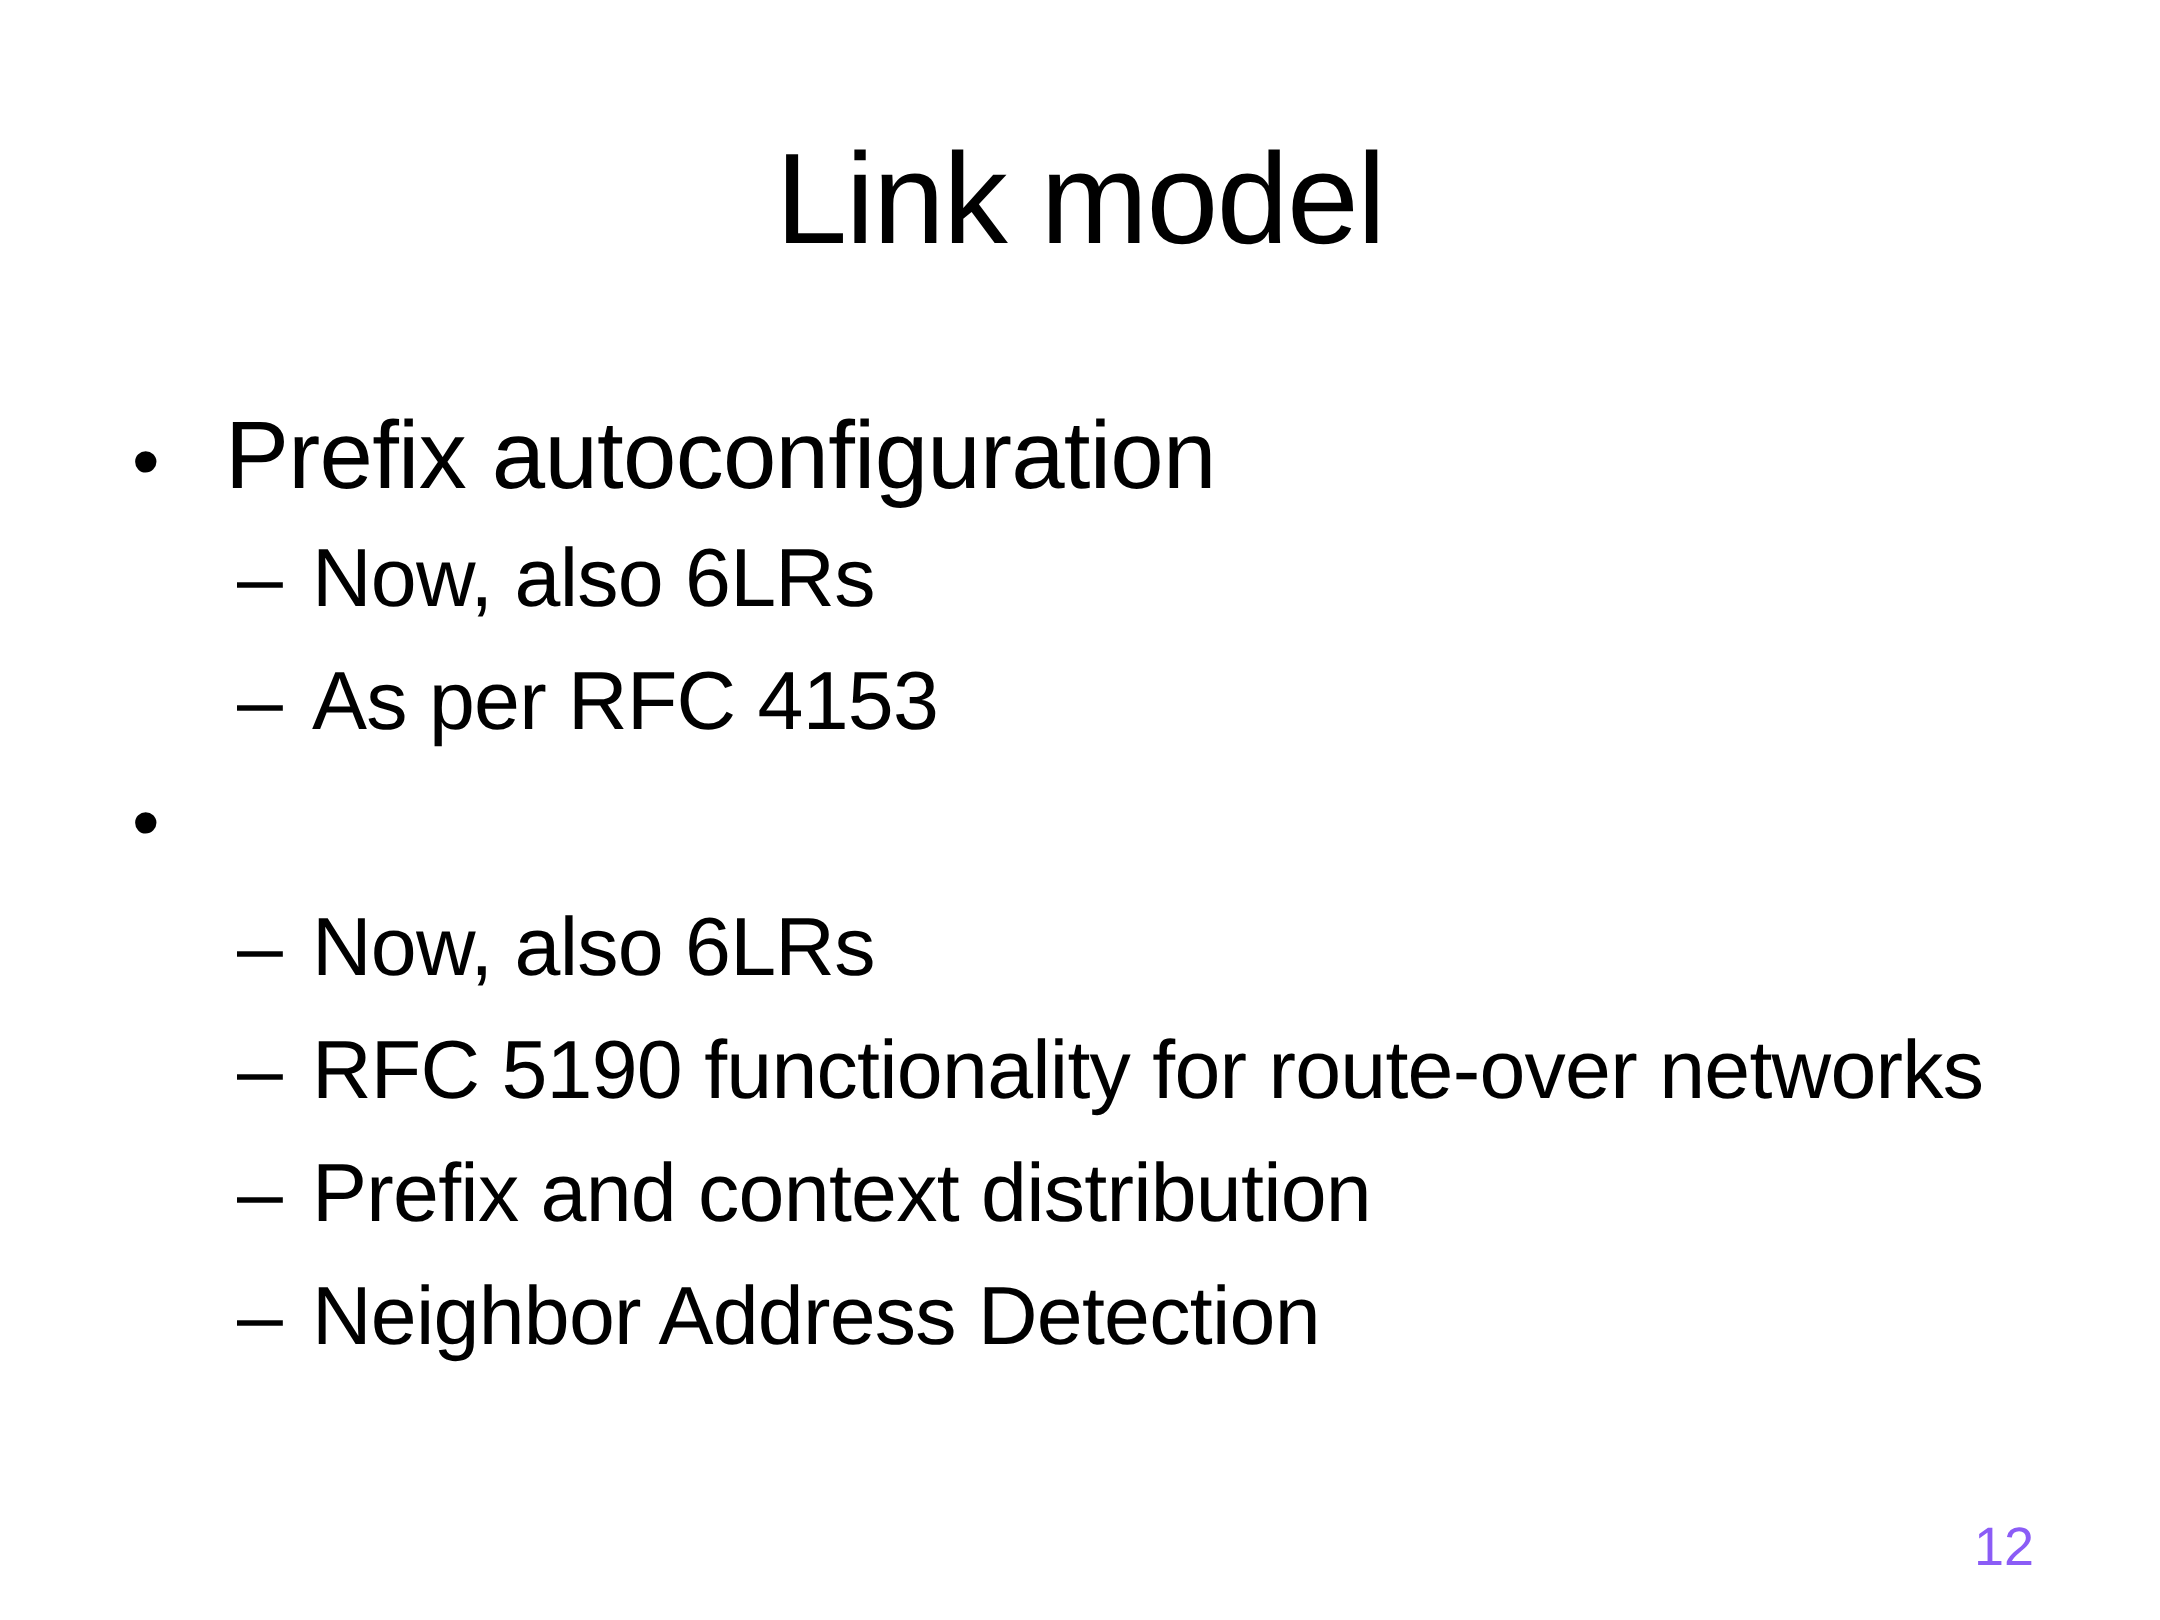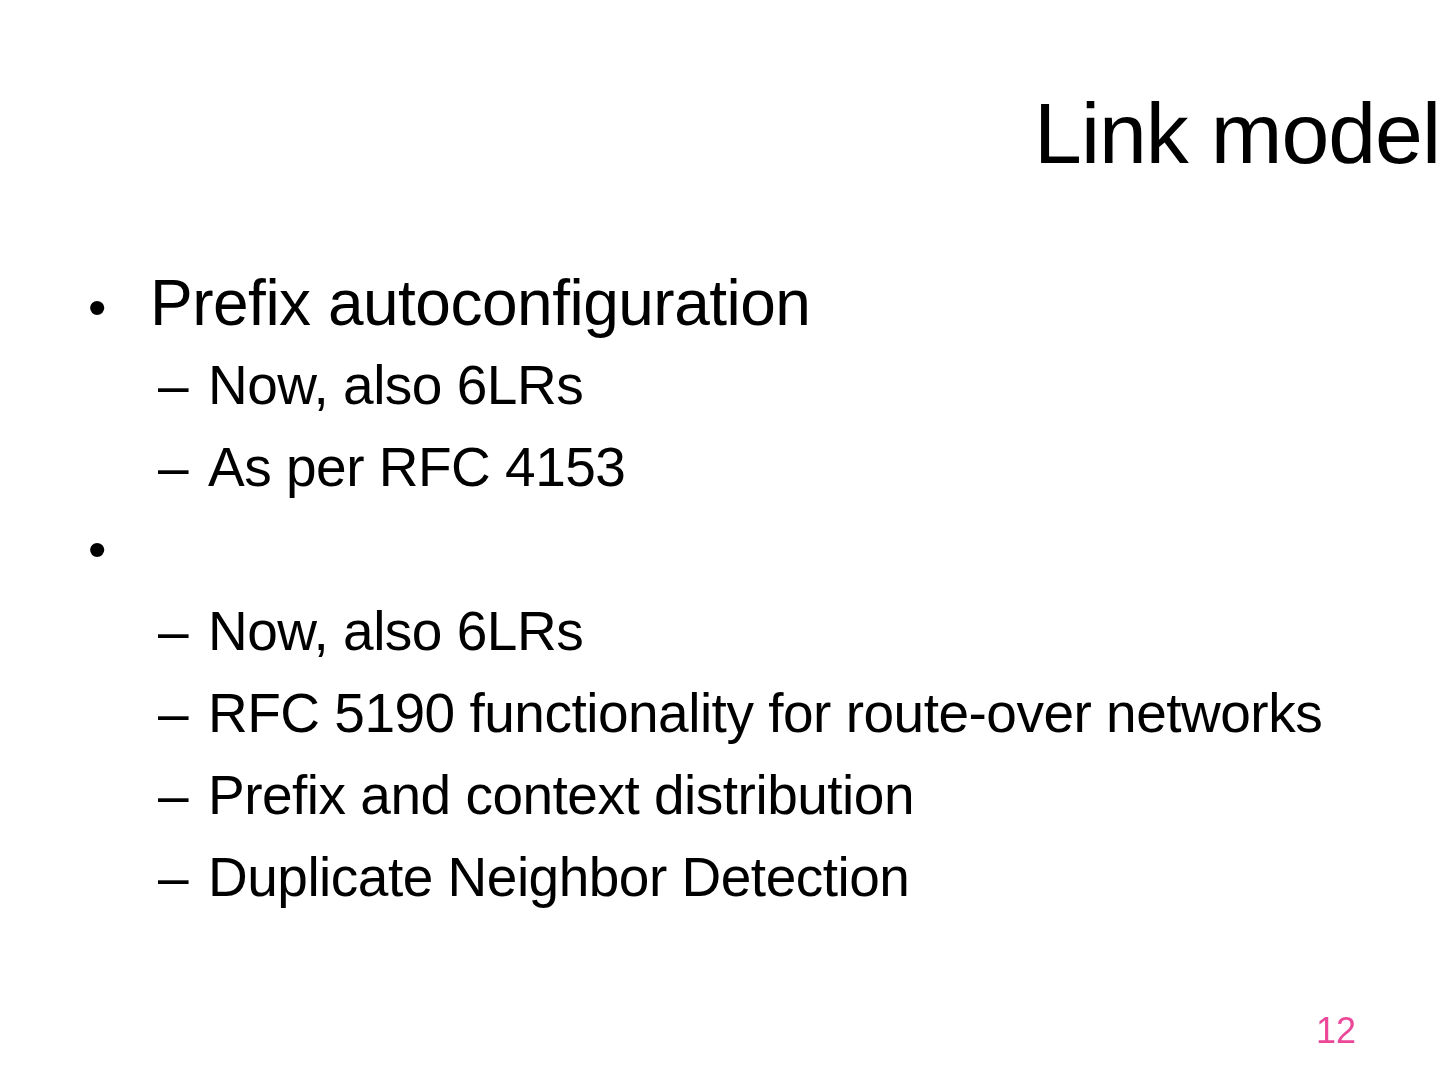--- a/index.html
+++ b/index.html
@@ -16,21 +16,21 @@
     position: relative;
     width: 1440px;
     height: 1080px;
     background: #ffffff;
     color: #000000;
     font-family: "Liberation Sans", "DejaVu Sans", sans-serif;
   }
   .slide-title {
     margin: 0;
     padding-top: 90px;
-    text-align: right;
+    text-align: center;
     font-size: 86px;
     font-weight: normal;
     line-height: 1.0;
     letter-spacing: -1px;
     color: #000000;
   }
   .content {
     position: absolute;
     left: 88px;
     top: 262px;
@@ -61,21 +61,21 @@
   .l2 .marker {
     display: inline-block;
     width: 50px;
   }
   .page-number {
     position: absolute;
     top: 1009px;
     right: 84px;
     font-size: 36px;
     line-height: 1.2;
-    color: #ec4899;
+    color: #8b5cf6;
   }
 </style>
 </head>
 <body>
 
 <div class="slide">
 
   <h1 class="slide-title">Link model</h1>
 
   <div class="content">
@@ -109,20 +109,20 @@
       <span class="text">RFC 5190 functionality for route-over networks</span>
     </div>
 
     <div class="row l2">
       <span class="marker">–</span>
       <span class="text">Prefix and context distribution</span>
     </div>
 
     <div class="row l2">
       <span class="marker">–</span>
-      <span class="text">Duplicate Neighbor Detection</span>
+      <span class="text">Neighbor Address Detection</span>
     </div>
 
   </div>
 
   <div class="page-number">12</div>
 
 </div>
 
 </body></html>

